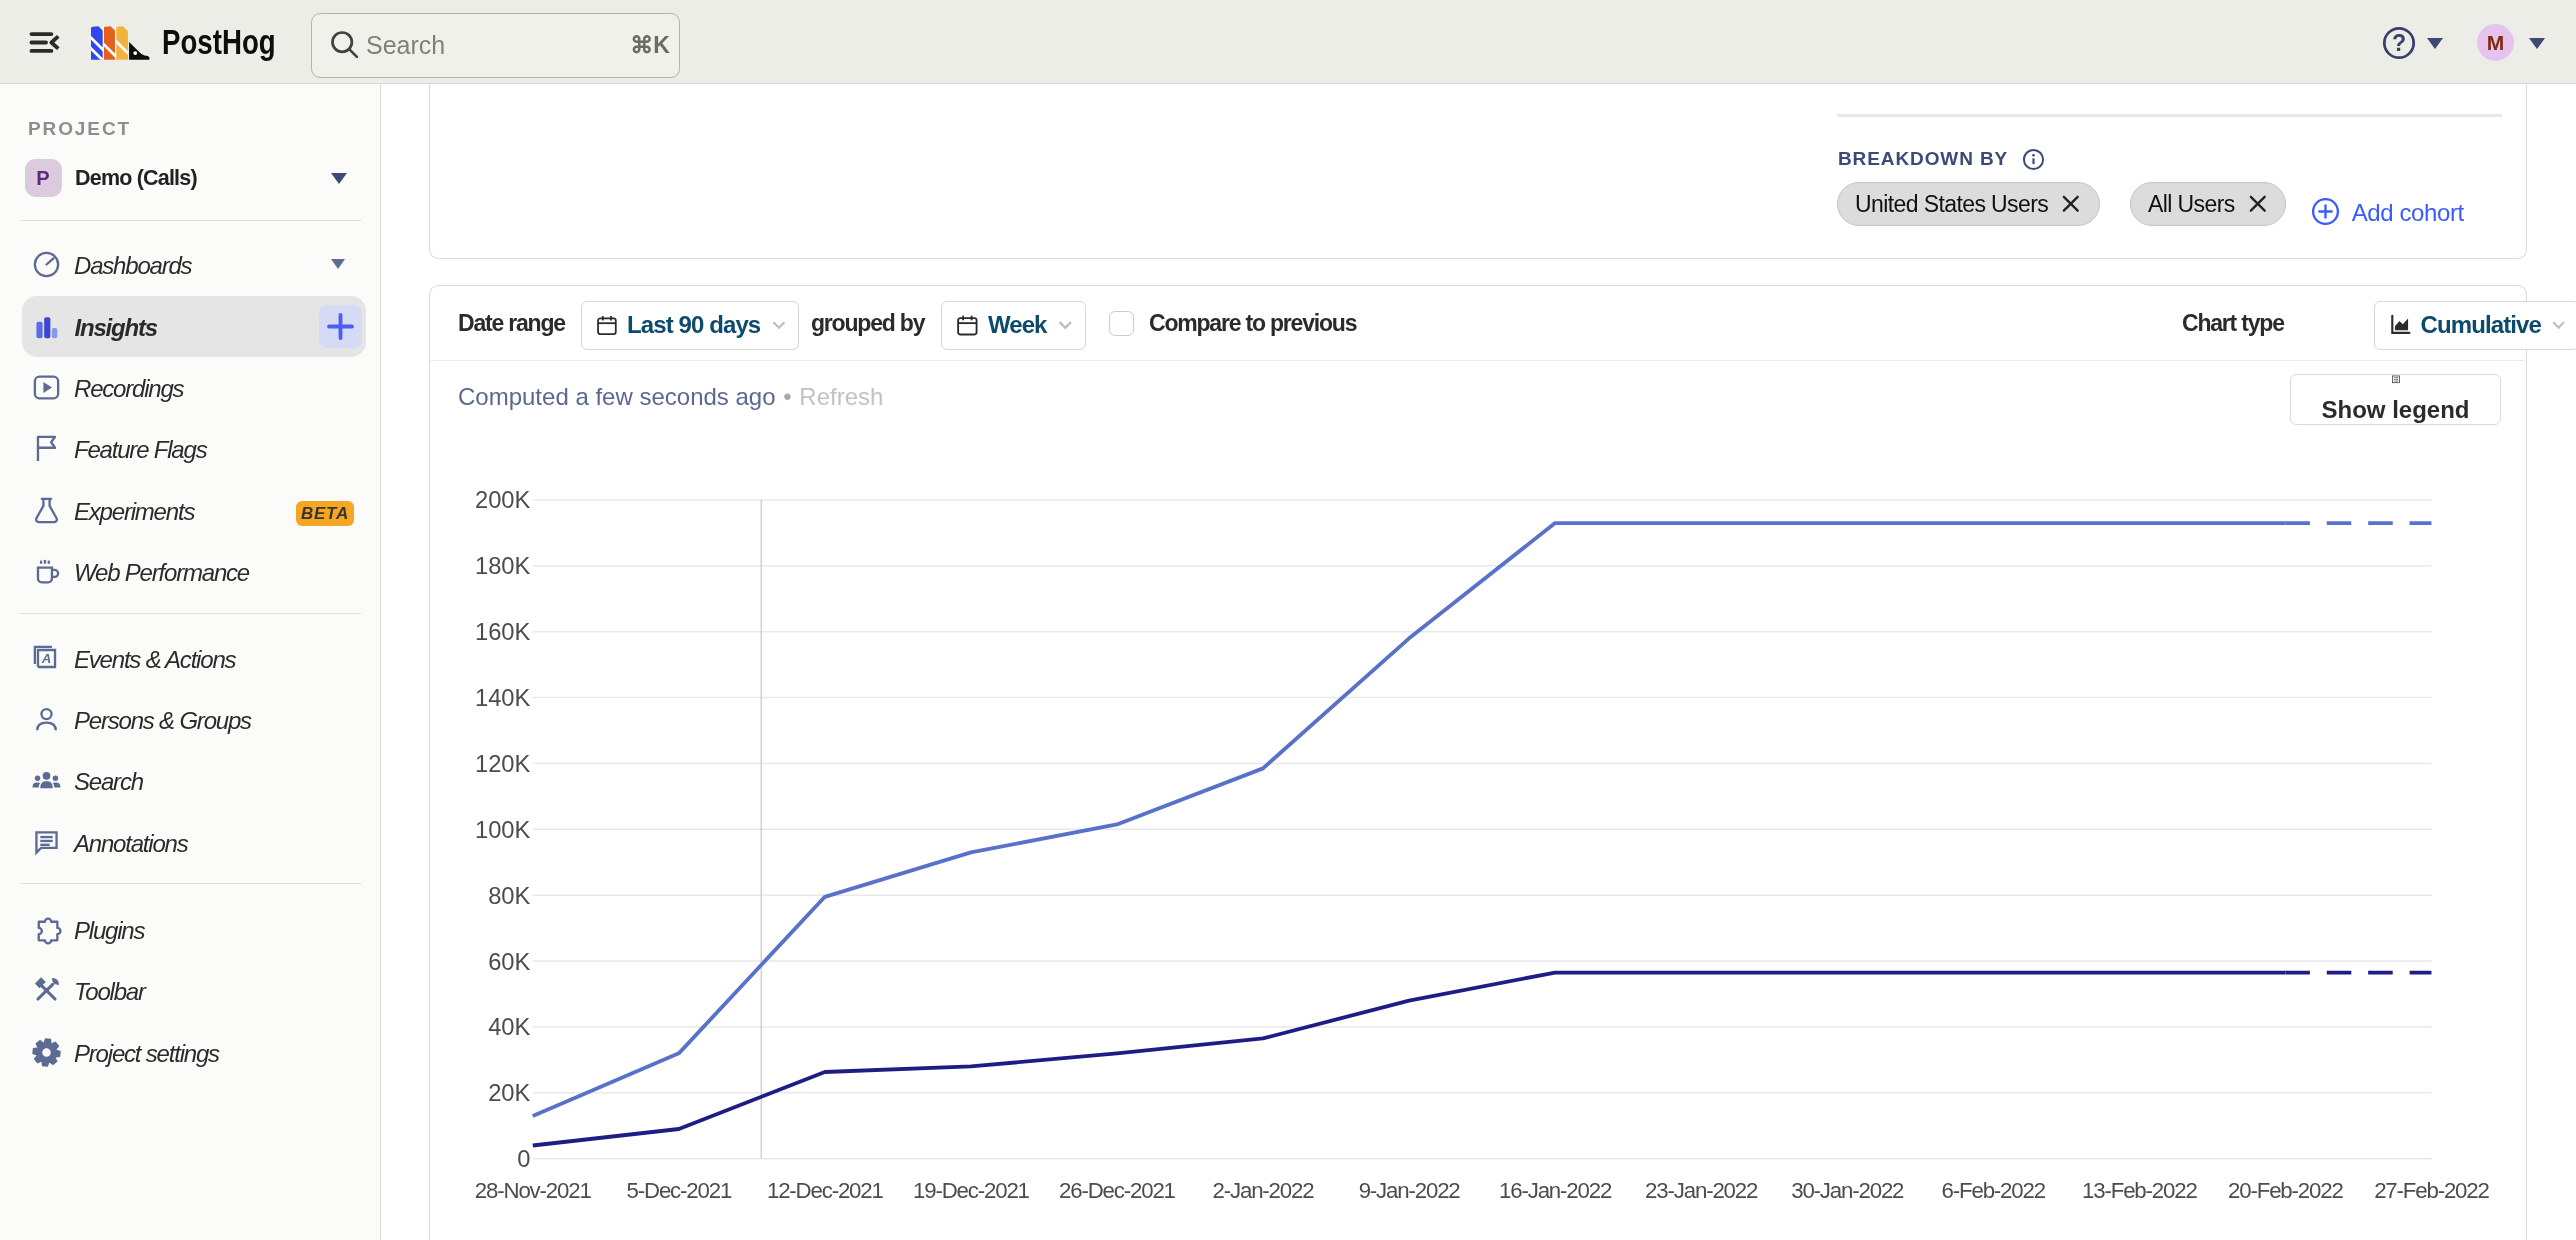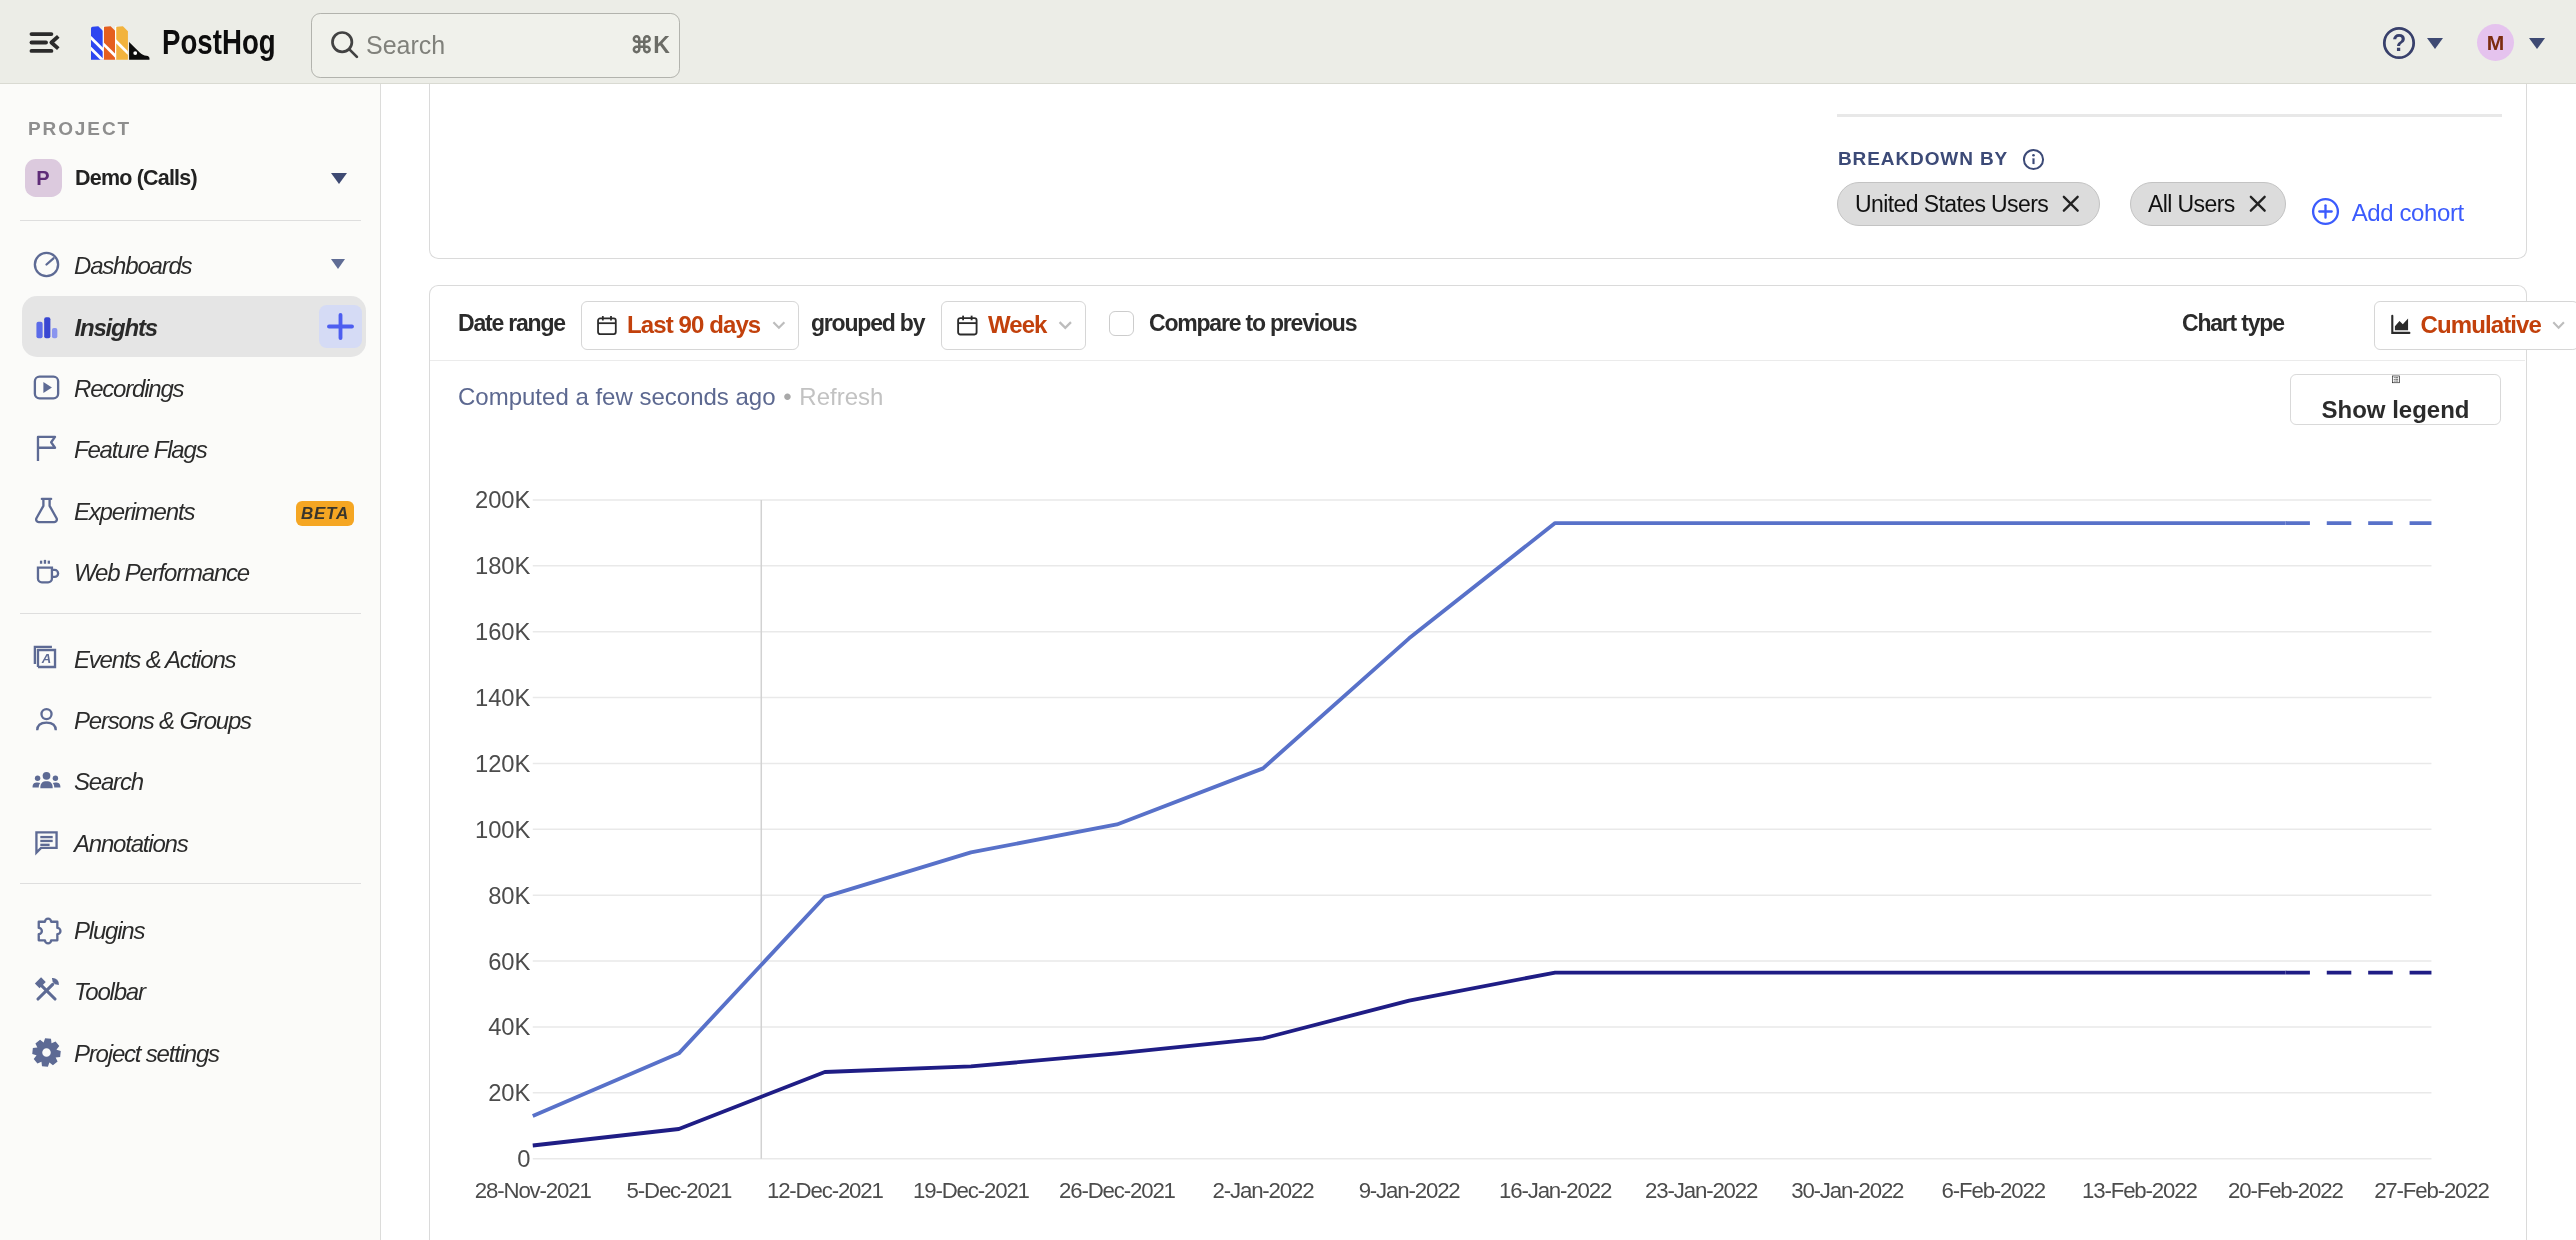--- a/index.html
+++ b/index.html
@@ -61,21 +61,21 @@
   padding:0 17px; gap:12.3px; letter-spacing:-0.6px; white-space:nowrap; }
 #addcohort { position:absolute; left:1880px; top:112px; font-size:24px; color:#3b5bfd; letter-spacing:-0.4px; white-space:nowrap; }
 
 #card2 { position:absolute; left:429px; top:285px; width:2098px; height:955px;
   border:1.5px solid #dadada; border-bottom:none; border-radius:9.2px 9.2px 0 0; background:#fff; }
 #filterrow { position:absolute; left:0; top:0; width:2095px; height:75px;
   border-bottom:1.5px solid #ebebeb; }
 .flabel { position:absolute; top:24px; font-size:23px; font-weight:bold; color:#2b2b2b; letter-spacing:-1.2px; white-space:nowrap; }
 .fbtn { position:absolute; top:14.6px; height:49px; border:1.5px solid #d6d6d6; border-radius:6.1px;
   background:#fff; display:flex; align-items:center; padding:0 10.7px 0 14px; gap:9.2px;
-  font-size:24px; font-weight:bold; color:#c2410c; letter-spacing:-0.9px; white-space:nowrap;justify-content:center; }
+  font-size:24px; font-weight:bold; color:#0c4a6e; letter-spacing:-0.9px; white-space:nowrap;justify-content:center; }
 #checkbox { position:absolute; left:679px; top:25px; width:25px; height:25px; border:1.5px solid #ccc;
   border-radius:6.1px; background:#fff; }
 #computed { position:absolute; left:28px; top:97px; font-size:24px; color:#5c6890; }
 #computed .dot { color:#a9a9a9; margin:0 7.7px; }
 #computed .rf { color:#c2c2c2; }
 #showlegend { position:absolute; left:1860px; top:88px; width:211px; height:51px;
   border:1.5px solid #d9d9d9; border-radius:6.1px; background:#fff; display:flex; align-items:center;
   justify-content:center; gap:12.3px; font-size:24px; font-weight:bold; color:#2b2b2b;flex-direction:column; }
 </style>
 </head>

